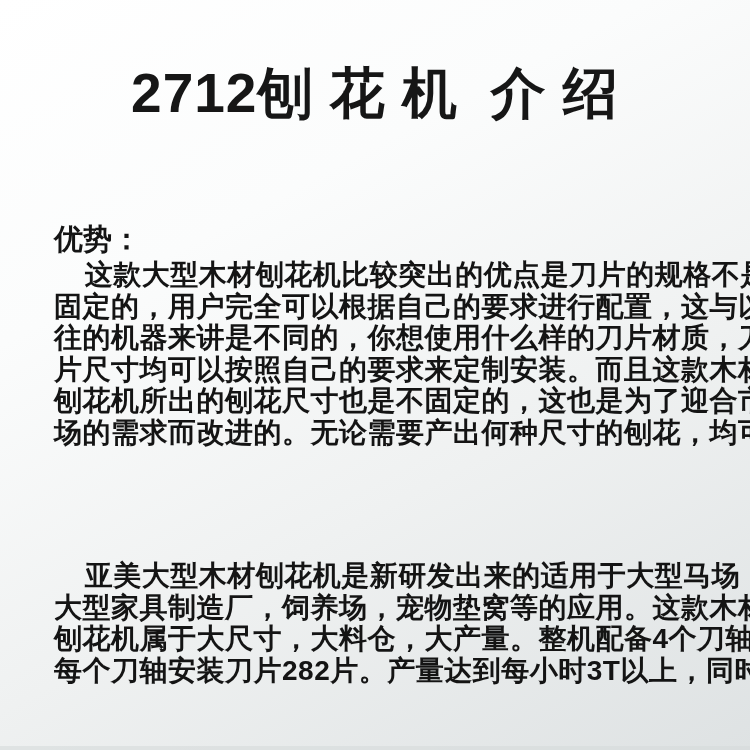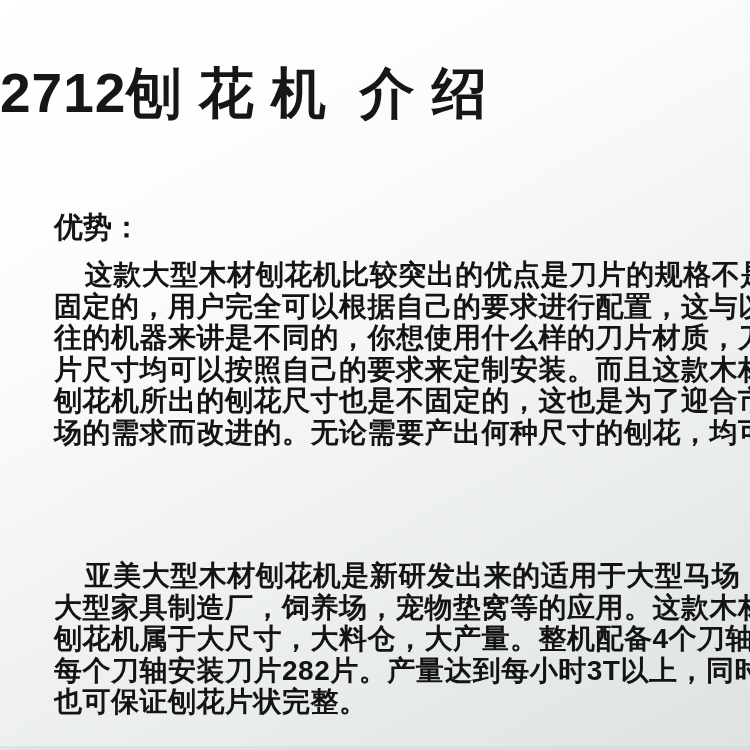--- a/index.html
+++ b/index.html
@@ -13,34 +13,34 @@
     overflow: hidden;
     background: linear-gradient(152deg, #ffffff 0%, #fbfcfc 30%, #eff1f1 62%, #dee2e3 100%);
     font-family: "Liberation Sans", "DejaVu Sans", sans-serif;
     color: #141414;
   }
   .title {
     position: absolute;
     top: 20px;
     left: 0;
     width: 100%;
-    text-align: left;
+    text-align: center;
     font-size: 55px;
     font-weight: bold;
     letter-spacing: 1px;
     white-space: pre;
     color: #161616;
   }
   .section-heading {
     position: absolute;
     left: 54px;
     font-size: 29px;
     font-weight: bold;
   }
-  .heading-advantages { top: 208px; }
+  .heading-advantages { top: 220px; }
   .heading-applications { top: 512px; }
   .para {
     position: absolute;
     left: 54px;
     width: 648px;
     font-size: 28px;
     font-weight: bold;
     line-height: 31.5px;
     letter-spacing: 0.5px;
   }
@@ -75,18 +75,17 @@
     <div class="para-line">刨花机所出的刨花尺寸也是不固定的，这也是为了迎合市</div>
     <div class="para-line">场的需求而改进的。无论需要产出何种尺寸的刨花，均可</div>
   </div>
 
 
   <div class="para para-applications">
     <div class="para-line indent">亚美大型木材刨花机是新研发出来的适用于大型马场，</div>
     <div class="para-line">大型家具制造厂，饲养场，宠物垫窝等的应用。这款木材</div>
     <div class="para-line">刨花机属于大尺寸，大料仓，大产量。整机配备4个刀轴，</div>
     <div class="para-line">每个刀轴安装刀片282片。产量达到每小时3T以上，同时</div>
-    <div class="para-line">也可保证刨花片状完整。</div>
   </div>
 
   <div class="bottom-strip"></div>
 
 </div>
 
 </body></html>

